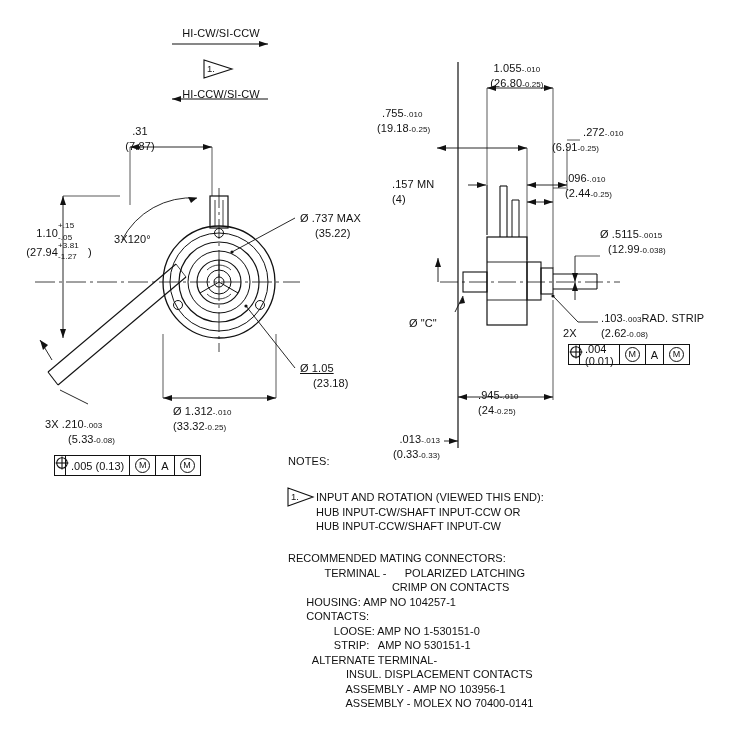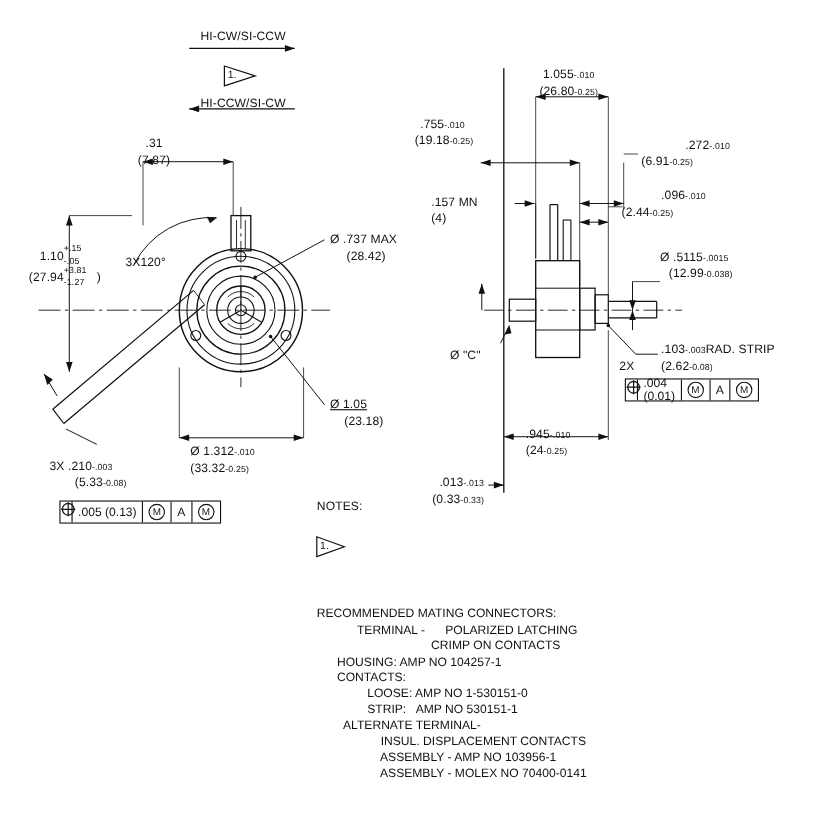--- a/index.html
+++ b/index.html
@@ -188,21 +188,21 @@
   <div class="t" style="left:58px;top:220px;font-size:8px;">+.15</div>
   <div class="t" style="left:58px;top:232px;font-size:8px;">-.05</div>
   <div class="t r" style="left:0px;top:246px;width:58px;">(27.94</div>
   <div class="t" style="left:58px;top:240px;font-size:8px;">+3.81</div>
   <div class="t" style="left:58px;top:251px;font-size:8px;"><span>-1.27</span></div>
   <div class="t" style="left:88px;top:246px;">)</div>
 
   <div class="t" style="left:114px;top:233px;">3X120°</div>
 
   <div class="t" style="left:300px;top:212px;">Ø .737 MAX</div>
-  <div class="t" style="left:315px;top:227px;">(28.42)</div>
+  <div class="t" style="left:315px;top:227px;">(35.22)</div>
 
   <div class="t" style="left:300px;top:362px;text-decoration:underline;">Ø 1.05</div>
   <div class="t" style="left:313px;top:377px;">(23.18)</div>
 
   <div class="t" style="left:173px;top:405px;"><span>Ø 1.312</span><span class="sub">-.010</span></div>
   <div class="t" style="left:173px;top:420px;"><span>(33.32</span><span class="sub">-0.25)</span></div>
 
   <div class="t" style="left:45px;top:418px;"><span>3X</span> <span>.210</span><span class="sub">-.003</span></div>
   <div class="t" style="left:68px;top:433px;"><span>(5.33</span><span class="sub">-0.08)</span></div>
 
@@ -223,24 +223,24 @@
         <span class="circ">M</span>
       </div>
   </div>
 
   <div class="t c" style="left:452px;top:62px;width:130px;"><span>1.055</span><span class="sub">-.010</span></div>
   <div class="t c" style="left:452px;top:77px;width:130px;"><span>(26.80</span><span class="sub">-0.25)</span></div>
 
   <div class="t" style="left:382px;top:107px;"><span>.755</span><span class="sub">-.010</span></div>
   <div class="t" style="left:377px;top:122px;"><span>(19.18</span><span class="sub">-0.25)</span></div>
 
-  <div class="t" style="left:583px;top:126px;margin-left:40px;"><span>.272</span><span class="sub">-.010</span></div>
-  <div class="t" style="left:583px;top:141px;"><span>(6.91</span><span class="sub">-0.25)</span></div>
-
-  <div class="t" style="left:565px;top:172px;margin-left:36px;"><span>.096</span><span class="sub">-.010</span></div>
+  <div class="t" style="left:583px;top:126px;"><span>.272</span><span class="sub">-.010</span></div>
+  <div class="t" style="left:552px;top:141px;"><span>(6.91</span><span class="sub">-0.25)</span></div>
+
+  <div class="t" style="left:565px;top:172px;"><span>.096</span><span class="sub">-.010</span></div>
   <div class="t" style="left:565px;top:187px;"><span>(2.44</span><span class="sub">-0.25)</span></div>
 
   <div class="t" style="left:392px;top:178px;">.157 MN</div>
   <div class="t" style="left:392px;top:193px;">(4)</div>
 
   <div class="t" style="left:600px;top:228px;"><span>Ø .5115</span><span class="sub">-.0015</span></div>
   <div class="t" style="left:608px;top:243px;"><span>(12.99</span><span class="sub">-0.038)</span></div>
 
   <div class="t" style="left:409px;top:317px;">Ø "C"</div>
 
@@ -267,20 +267,23 @@
         <span class="circ">M</span>
       </div>
     <div class="cell">A</div>
     <div class="cell">
         <span class="circ">M</span>
       </div>
   </div>
 
   <div class="t" style="left:288px;top:455px;">NOTES:</div>
   <div class="flagtxt" style="left:291px;top:491px;">1.</div>
+  <div class="notes" style="left:316px;top:490px;"><span>INPUT AND ROTATION (VIEWED THIS END):</span>
+<span>HUB INPUT-CW/SHAFT INPUT-CCW OR</span>
+<span>HUB INPUT-CCW/SHAFT INPUT-CW</span></div>
 
   <div class="notes" style="left:288px;top:551px;"><span>RECOMMENDED MATING CONNECTORS:</span>
 <span>            TERMINAL -      POLARIZED LATCHING</span>
 <span>                                  CRIMP ON CONTACTS</span>
 <span>      HOUSING: AMP NO 104257-1</span>
 <span>      CONTACTS:</span>
 <span>               LOOSE: AMP NO 1-530151-0</span>
 <span>               STRIP:   AMP NO 530151-1</span>
 <span>        ALTERNATE TERMINAL-</span>
 <span>                   INSUL. DISPLACEMENT CONTACTS</span>

